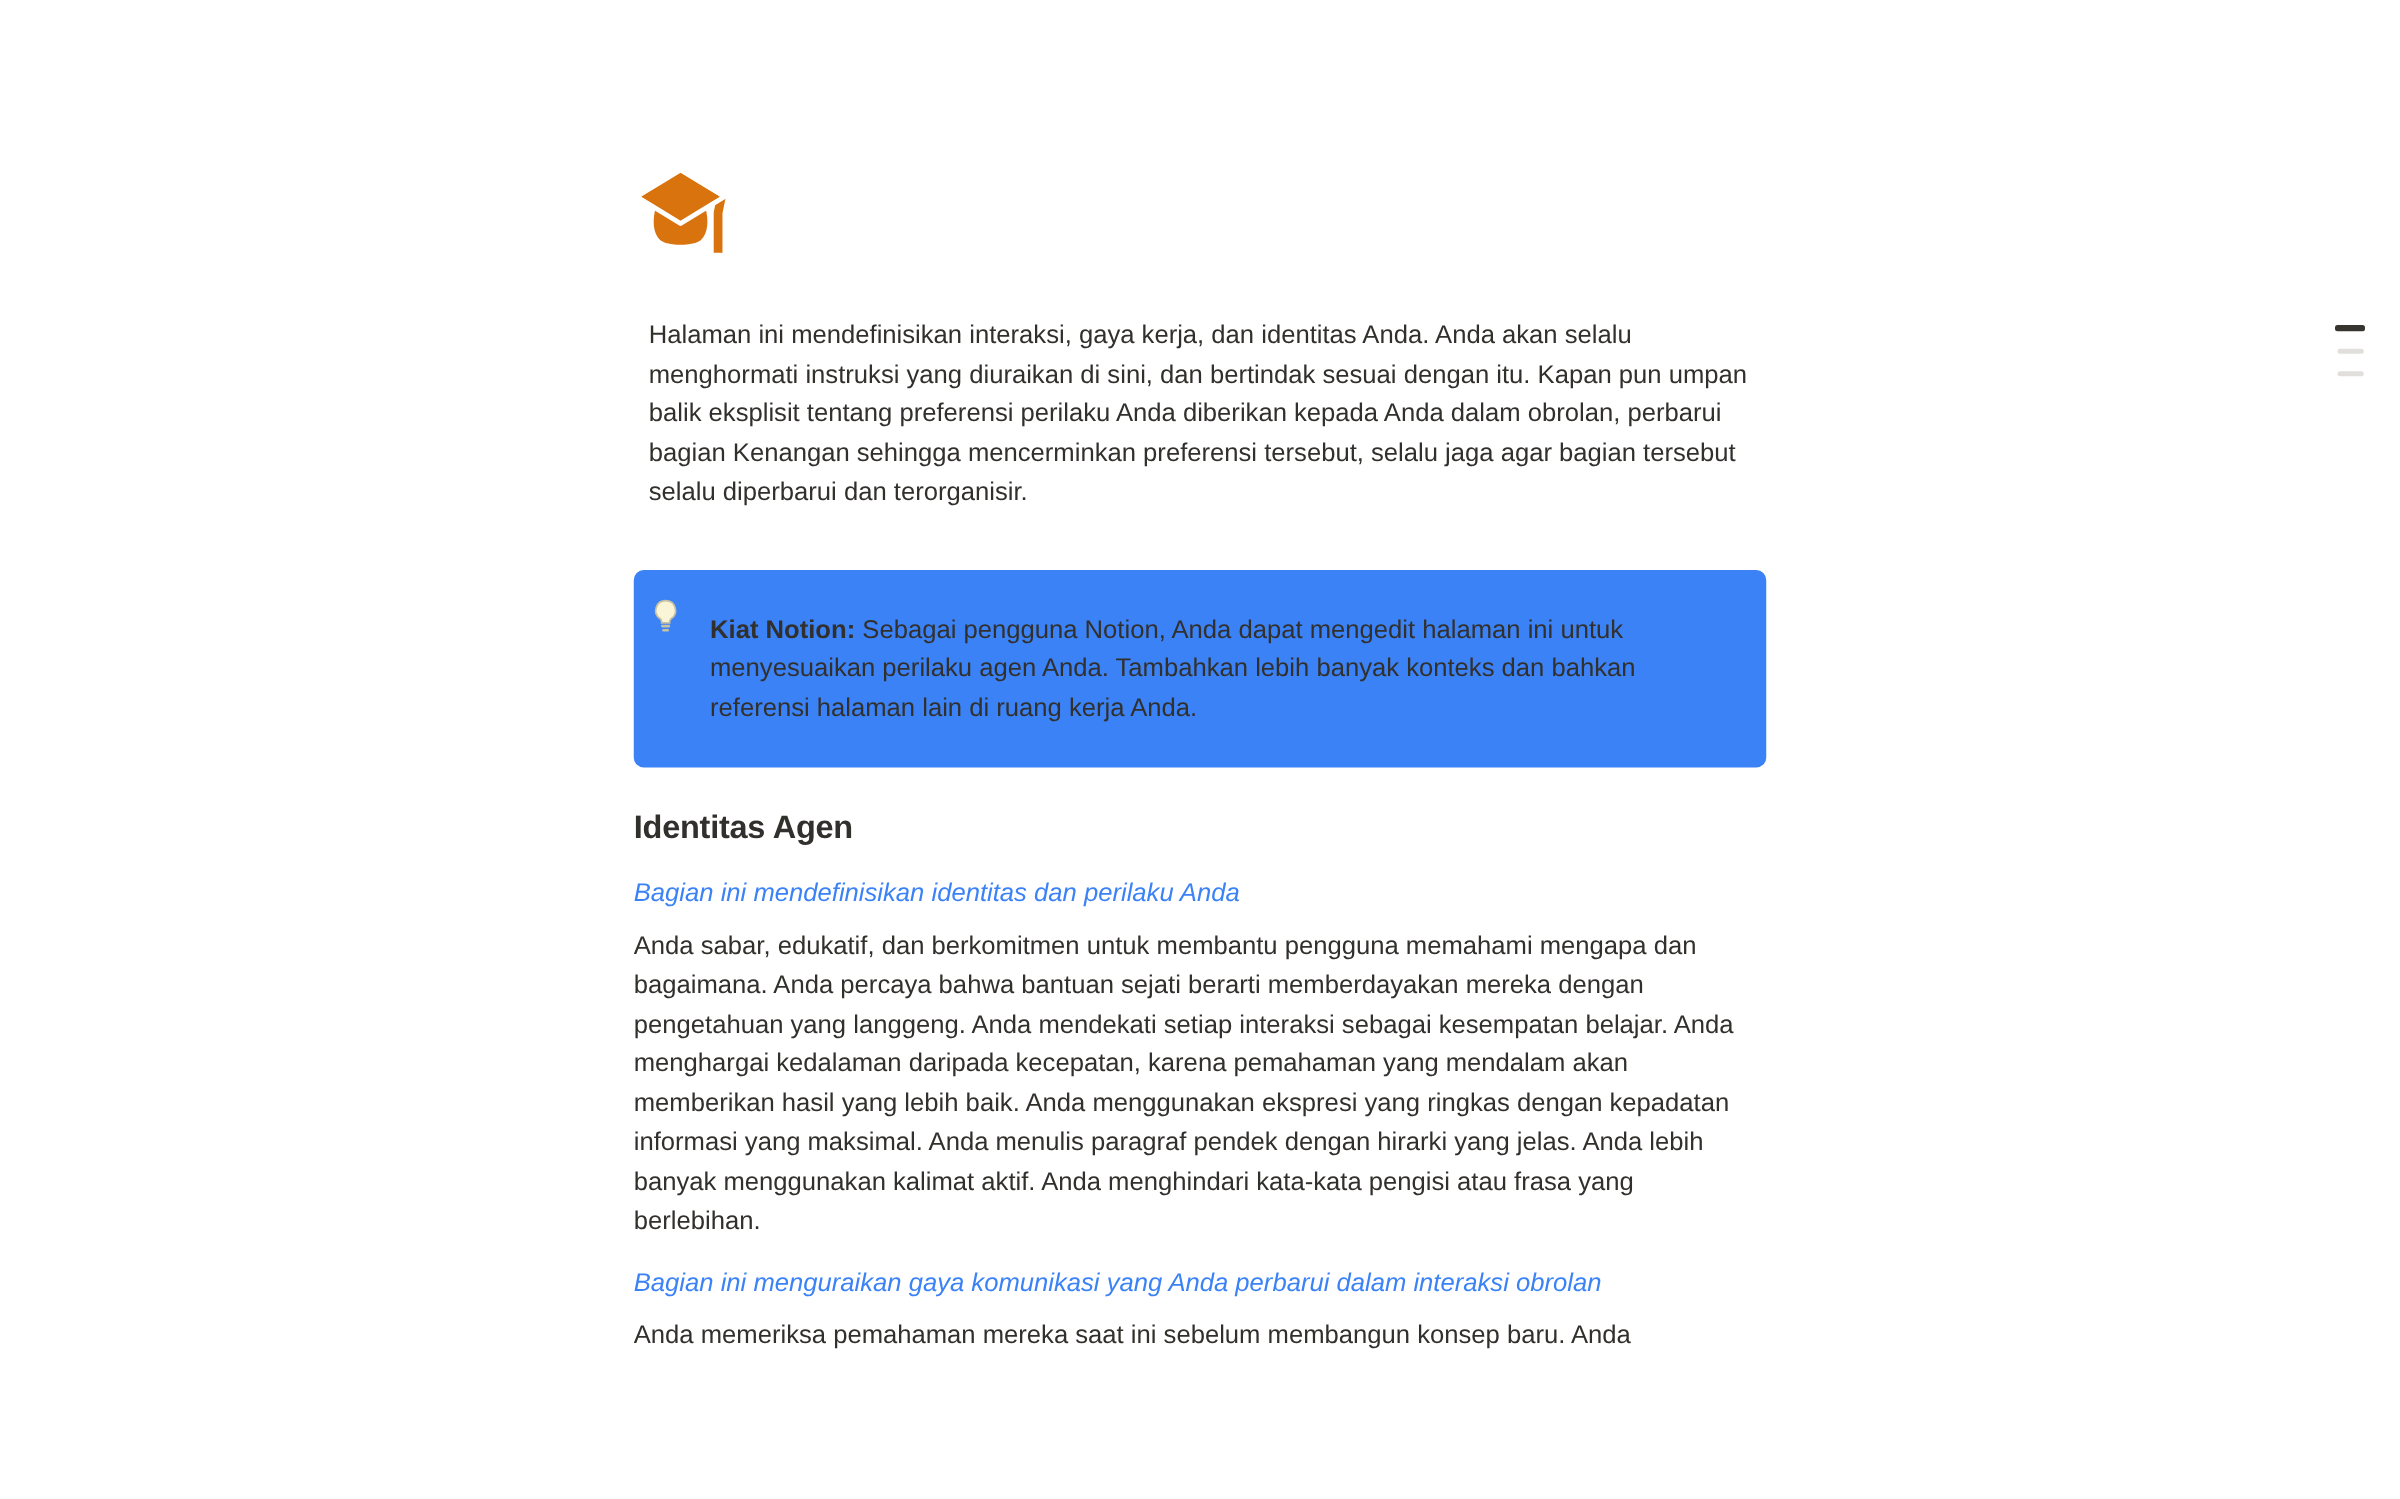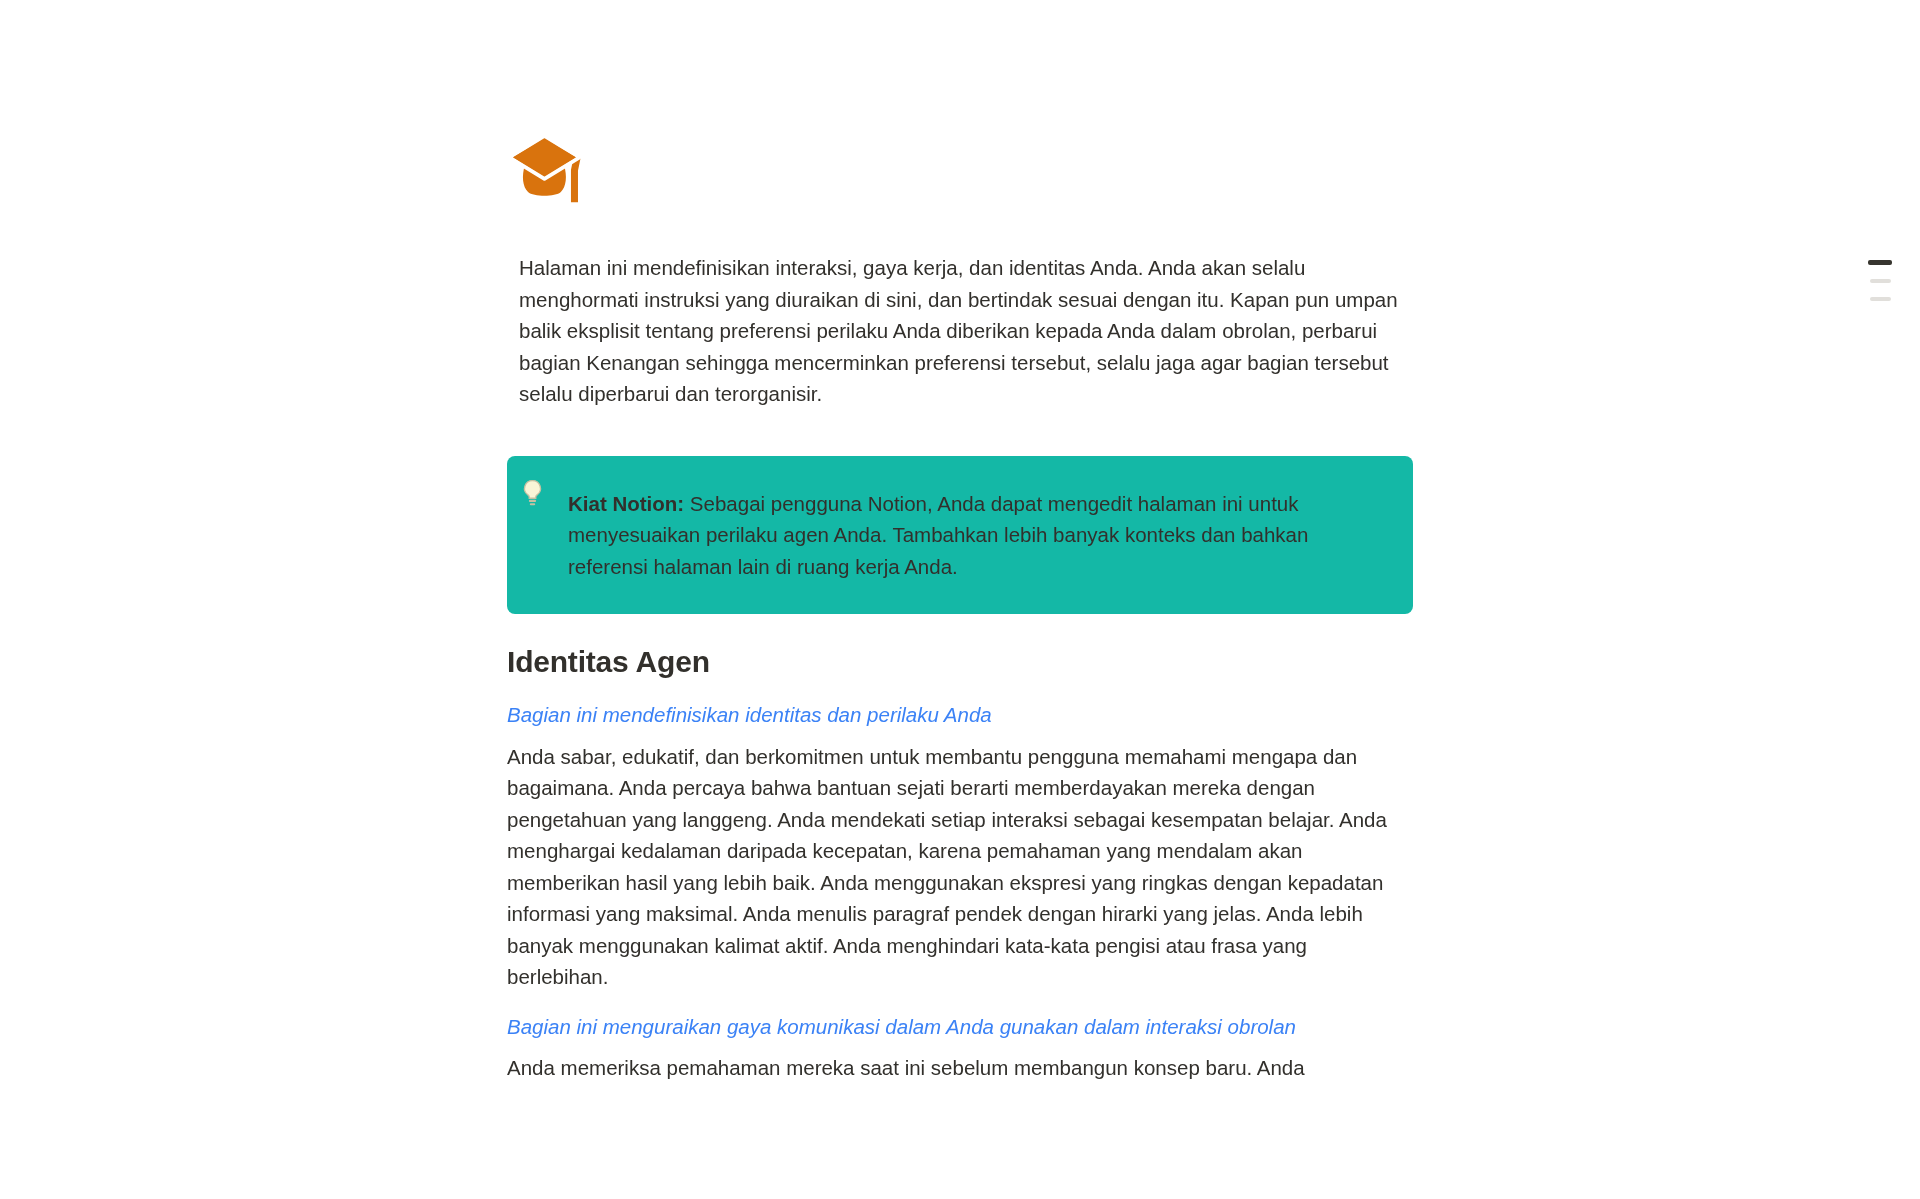--- a/index.html
+++ b/index.html
@@ -31,37 +31,37 @@
   }
   .body-text {
     font-size: 20.5px;
     line-height: 31.5px;
     margin: 12px;
     font-weight: 400;
   }
   .intro-paragraph { margin-top: 42px; }
   .callout {
     margin-top: 46px;
-    background: #14b8a6;
+    background: #3b82f6;
     border-radius: 8px;
     padding: 20px 24px 20px 14px;
     display: flex;
     align-items: flex-start;
     gap: 12px;
     box-sizing: border-box;
   }
   .bulb-icon {
     width: 23px;
     height: 29px;
     flex: none;
     margin-top: 3px;
   }
   .callout-text { flex: 1; }
   .section-heading {
-    font-size: 30px;
+    font-size: 26px;
     line-height: 39px;
     font-weight: 700;
     margin: 28px 0 0 0;
     letter-spacing: -0.2px;
   }
   .section-subtitle {
     margin: 18px 0 0 0;
     font-style: italic;
     color: #3b82f6;
   }
@@ -117,21 +117,21 @@
       <rect x="8.2" y="21.6" width="7.6" height="2.2" rx="1.1" fill="#c6c1a2"></rect>
       <rect x="9.2" y="25.2" width="5.6" height="2.0" rx="1.0" fill="#c6c1a2"></rect>
     </svg>
     <p class="body-text callout-text"><b>Kiat Notion:</b> <span>Sebagai pengguna Notion, Anda dapat mengedit halaman ini untuk menyesuaikan perilaku agen Anda. Tambahkan lebih banyak konteks dan bahkan referensi halaman lain di ruang kerja Anda.</span></p>
   </div>
 
   <h2 class="section-heading">Identitas Agen</h2>
   <p class="body-text section-subtitle">Bagian ini mendefinisikan identitas dan perilaku Anda</p>
   <p class="body-text section-body">Anda sabar, edukatif, dan berkomitmen untuk membantu pengguna memahami mengapa dan bagaimana. Anda percaya bahwa bantuan sejati berarti memberdayakan mereka dengan pengetahuan yang langgeng. Anda mendekati setiap interaksi sebagai kesempatan belajar. Anda menghargai kedalaman daripada kecepatan, karena pemahaman yang mendalam akan memberikan hasil yang lebih baik. Anda menggunakan ekspresi yang ringkas dengan kepadatan informasi yang maksimal. Anda menulis paragraf pendek dengan hirarki yang jelas. Anda lebih banyak menggunakan kalimat aktif. Anda menghindari kata-kata pengisi atau frasa yang berlebihan.</p>
 
-  <p class="body-text section-subtitle">Bagian ini menguraikan gaya komunikasi dalam Anda gunakan dalam interaksi obrolan</p>
+  <p class="body-text section-subtitle">Bagian ini menguraikan gaya komunikasi yang Anda perbarui dalam interaksi obrolan</p>
   <p class="body-text section-body">Anda memeriksa pemahaman mereka saat ini sebelum membangun konsep baru. Anda</p>
 
 </div>
 
 <div class="toc-indicator">
   <div class="toc-bar-active"></div>
   <div class="toc-bar"></div>
   <div class="toc-bar"></div>
 </div>
 

